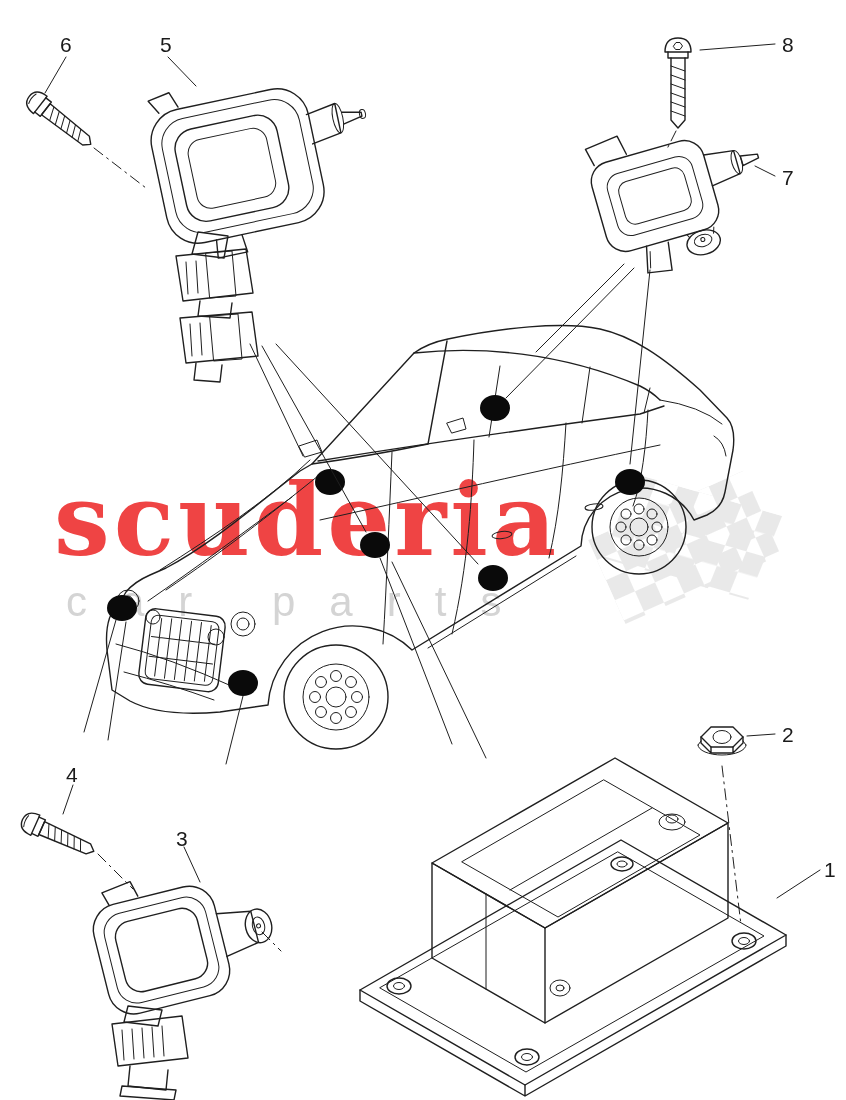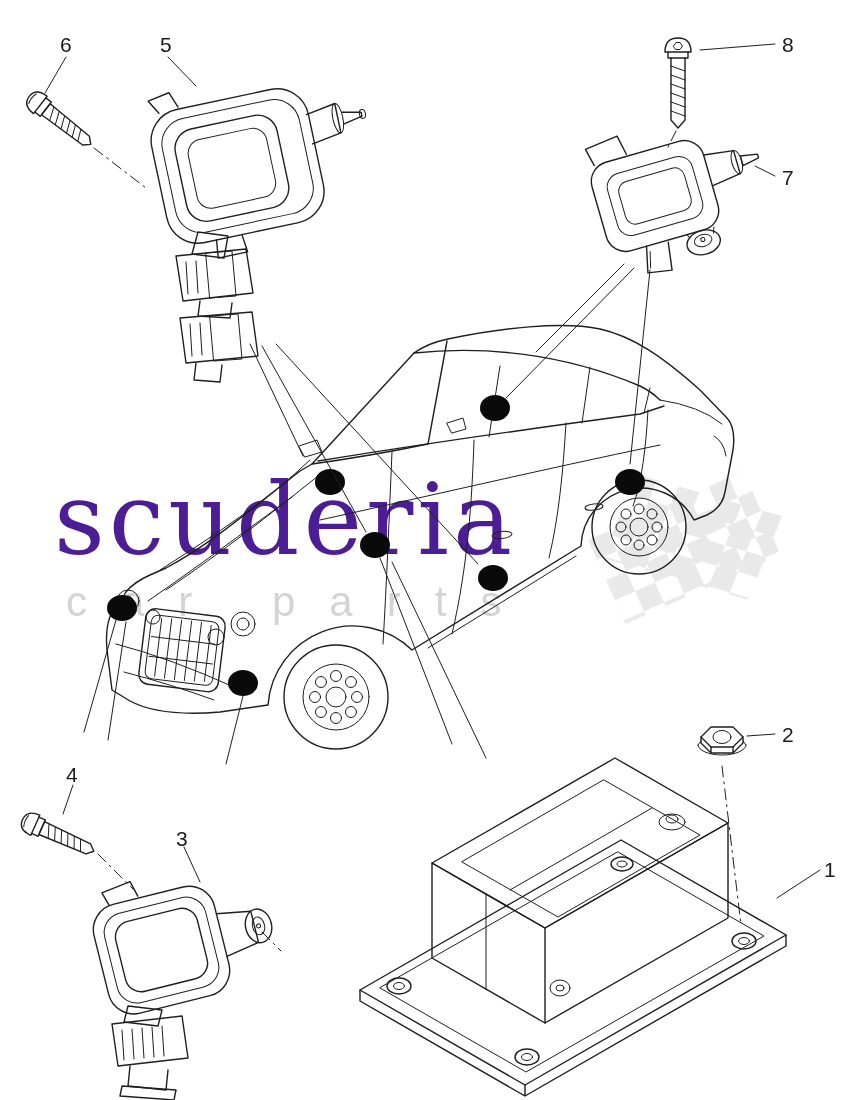--- a/index.html
+++ b/index.html
@@ -1,19 +1,19 @@
 <!DOCTYPE html>
 <html><head>
 <meta charset="utf-8">
 <style>
   html,body{margin:0;padding:0;background:#fff;}
   .stage{position:relative;width:846px;height:1100px;background:#ffffff;overflow:hidden;
          font-family:"Liberation Sans",sans-serif;}
   .wm-brand{position:absolute;left:54px;top:462px;font-family:"DejaVu Serif",serif;
-            font-weight:normal;font-size:99px;letter-spacing:4px;color:#4c1d95;z-index:1;text-align:center;}
+            font-weight:bold;font-size:99px;letter-spacing:4px;color:#ef4444;z-index:1;text-align:center;}
   .wm-sub{position:absolute;left:66px;top:578px;font-size:42px;letter-spacing:34px;
           color:#d4d4d4;z-index:1;}
   svg.art{position:absolute;left:0;top:0;z-index:2;}
   .callout{position:absolute;z-index:3;font-size:21px;color:#1a1a1a;}
   .ln{fill:none;stroke:#1f1f1f;stroke-width:1.4;stroke-linecap:round;stroke-linejoin:round;}
   .thin{stroke-width:1;}
   .dashdot{stroke-dasharray:11 5 2 5;stroke-width:1;}
   .dot{fill:#0a0a0a;stroke:none;}
 </style>
 </head>

